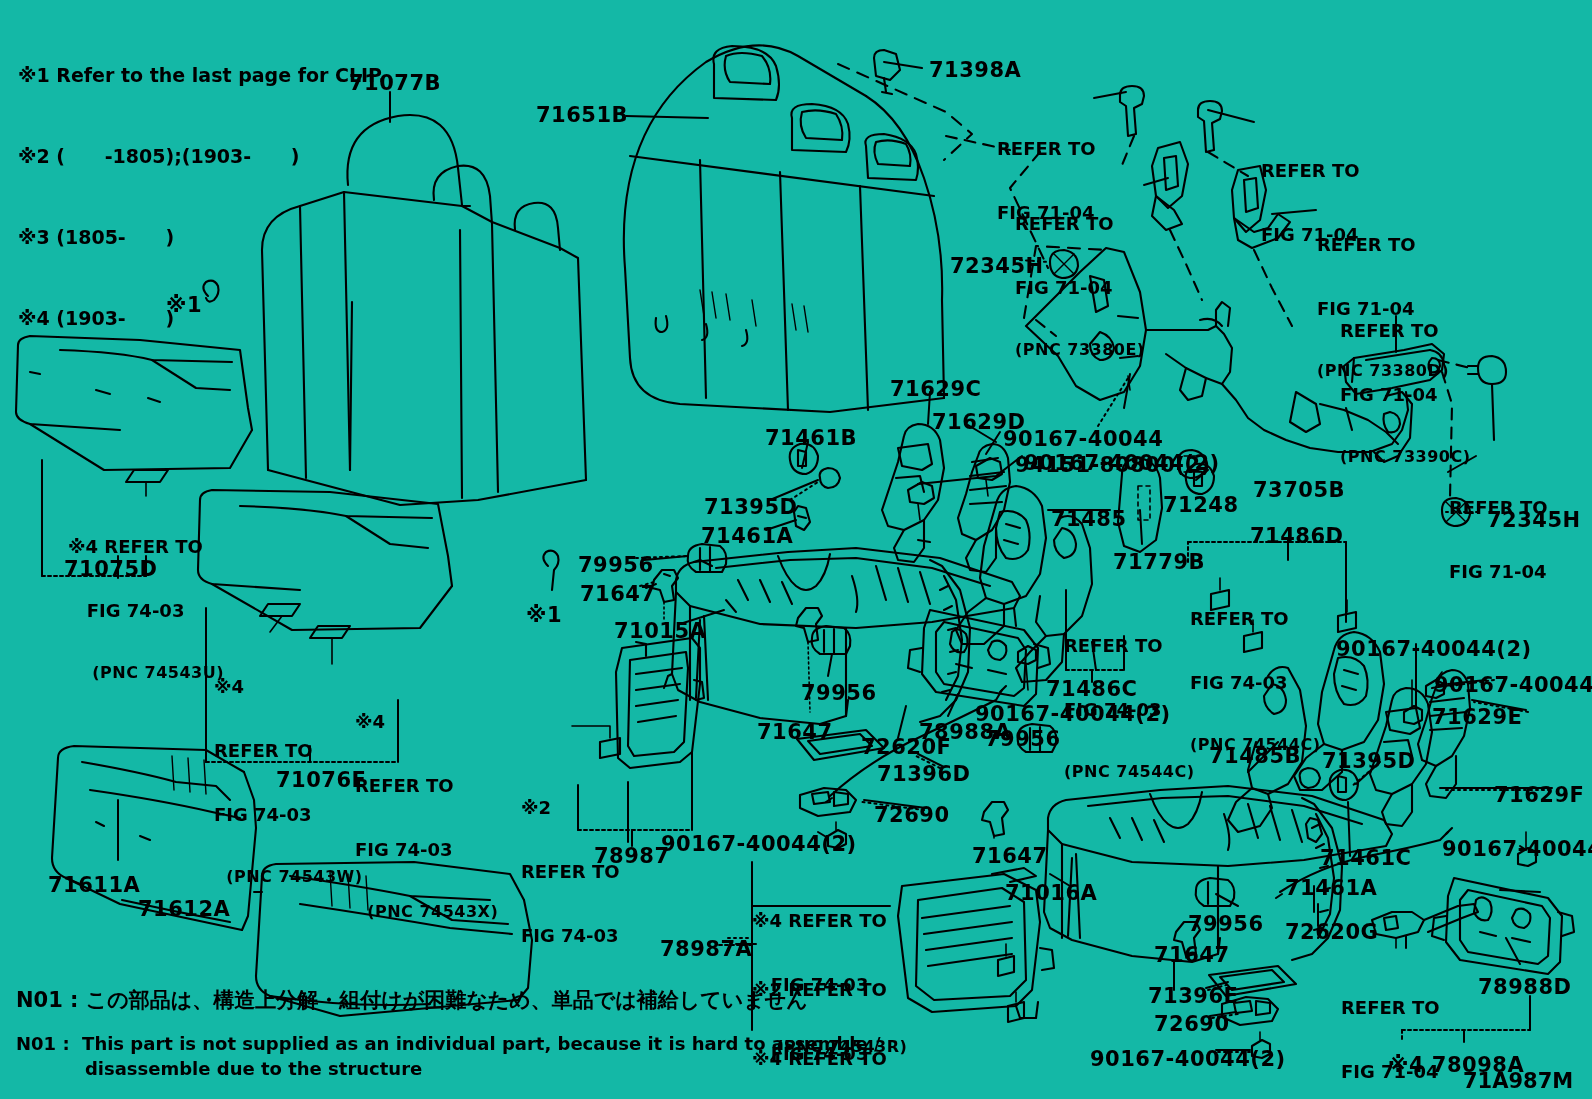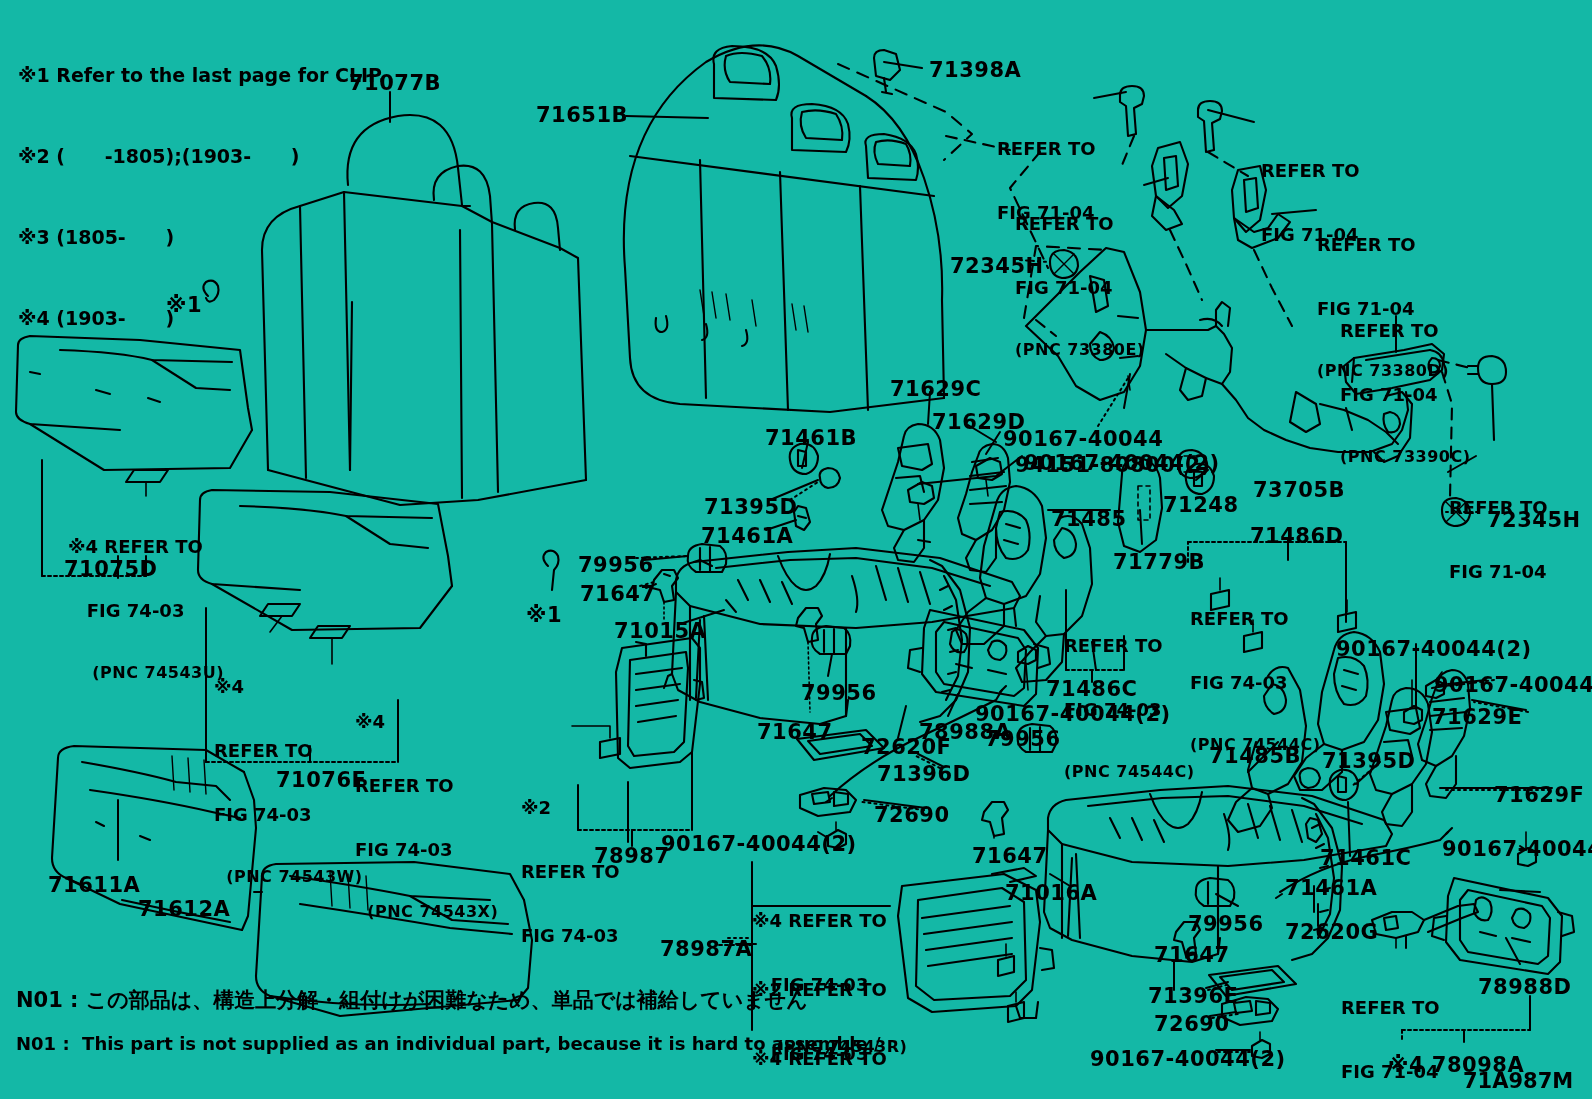--- a/index.html
+++ b/index.html
@@ -683,16 +683,17 @@
   </div>
 
   <div class="ref" style="left:1341px;top:955px;">
     <div>REFER TO</div>
     <div>FIG 71-04</div>
     
   </div>
 
   <div class="note jp" style="left:16px;top:986px;font-size:21px;">N01 : この部品は、構造上分解・組付けが困難なため、単品では補給していません</div>
   <div class="note" style="left:16px;top:1033px;font-size:18px;">N01 :  This part is not supplied as an individual part, because it is hard to assemble /</div>
+  <div class="note" style="left:16px;top:1058px;font-size:18px;">           disassemble due to the structure</div>
 
   <div class="figcode" style="left:1463px;top:1069px;">71A987M</div>
 
 </div>
 
 </body></html>

